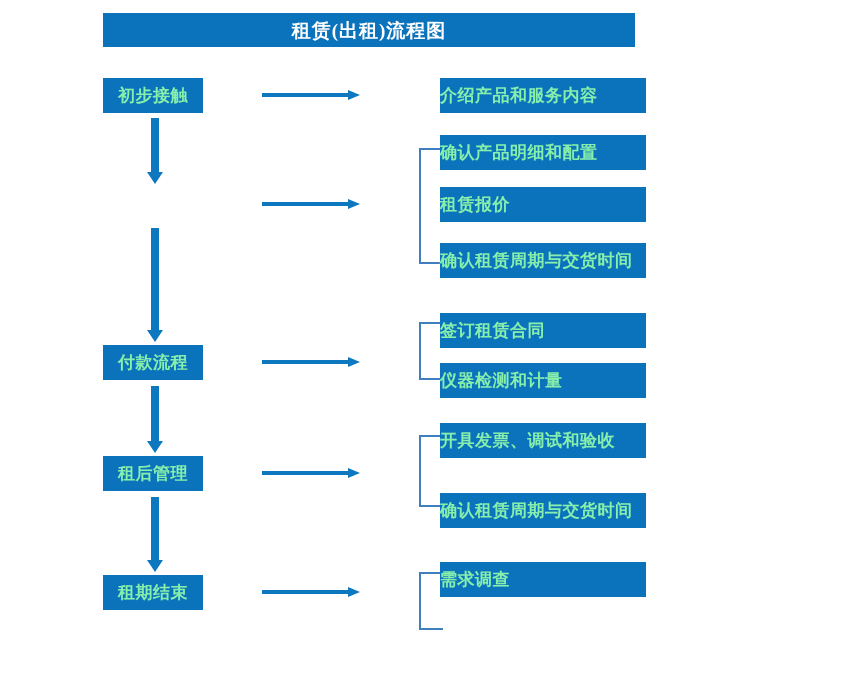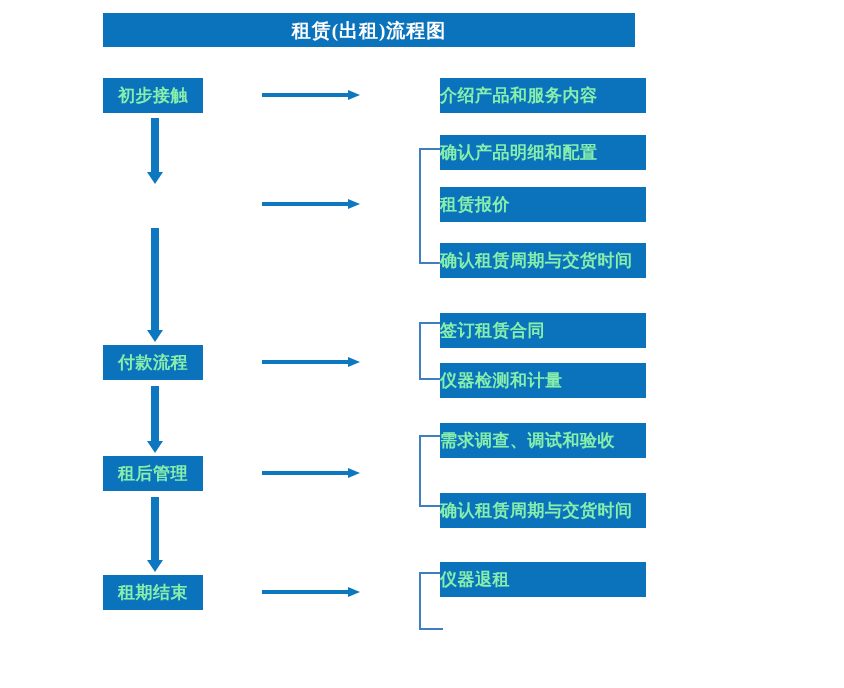--- a/index.html
+++ b/index.html
@@ -198,20 +198,20 @@
   <div class="node task" style="top:135px;">确认产品明细和配置</div>
 
   <div class="node task" style="top:187px;">租赁报价</div>
 
   <div class="node task" style="top:243px;">确认租赁周期与交货时间</div>
 
   <div class="node task" style="top:313px;">签订租赁合同</div>
 
   <div class="node task" style="top:363px;">仪器检测和计量</div>
 
-  <div class="node task" style="top:423px;">需求调查、调试和验收</div>
+  <div class="node task" style="top:423px;">开具发票、调试和验收</div>
 
   <div class="node task" style="top:493px;">确认租赁周期与交货时间</div>
 
-  <div class="node task" style="top:562px;">仪器退租</div>
+  <div class="node task" style="top:562px;">需求调查</div>
 
 
 </div>
 
 </body></html>

